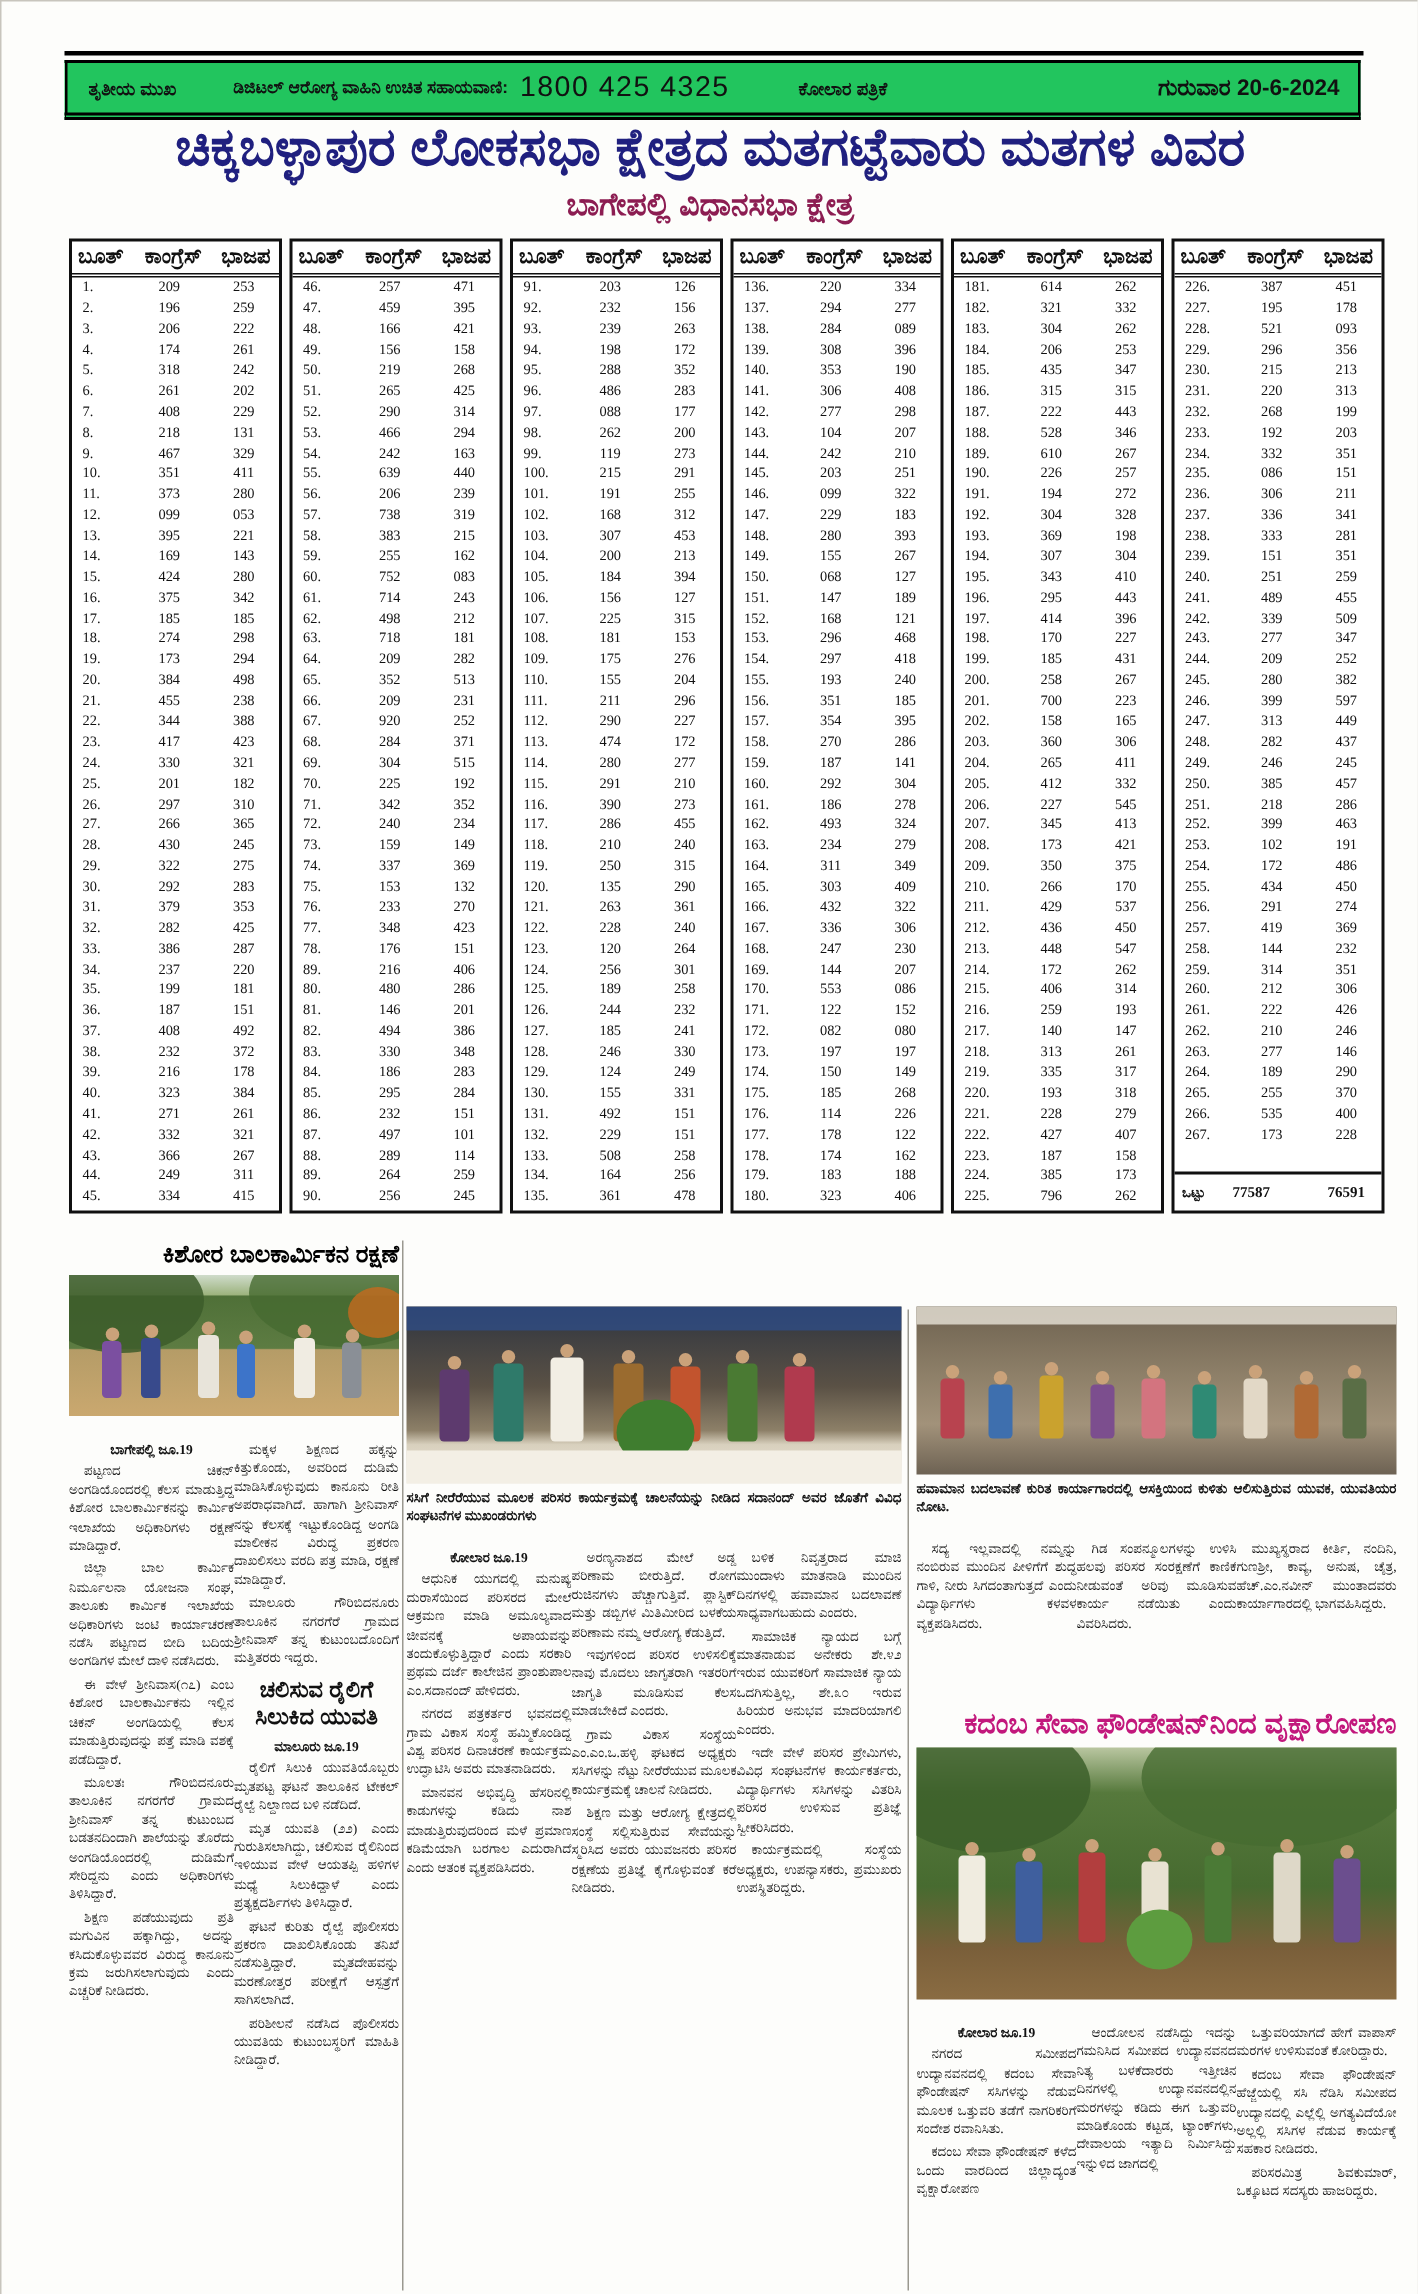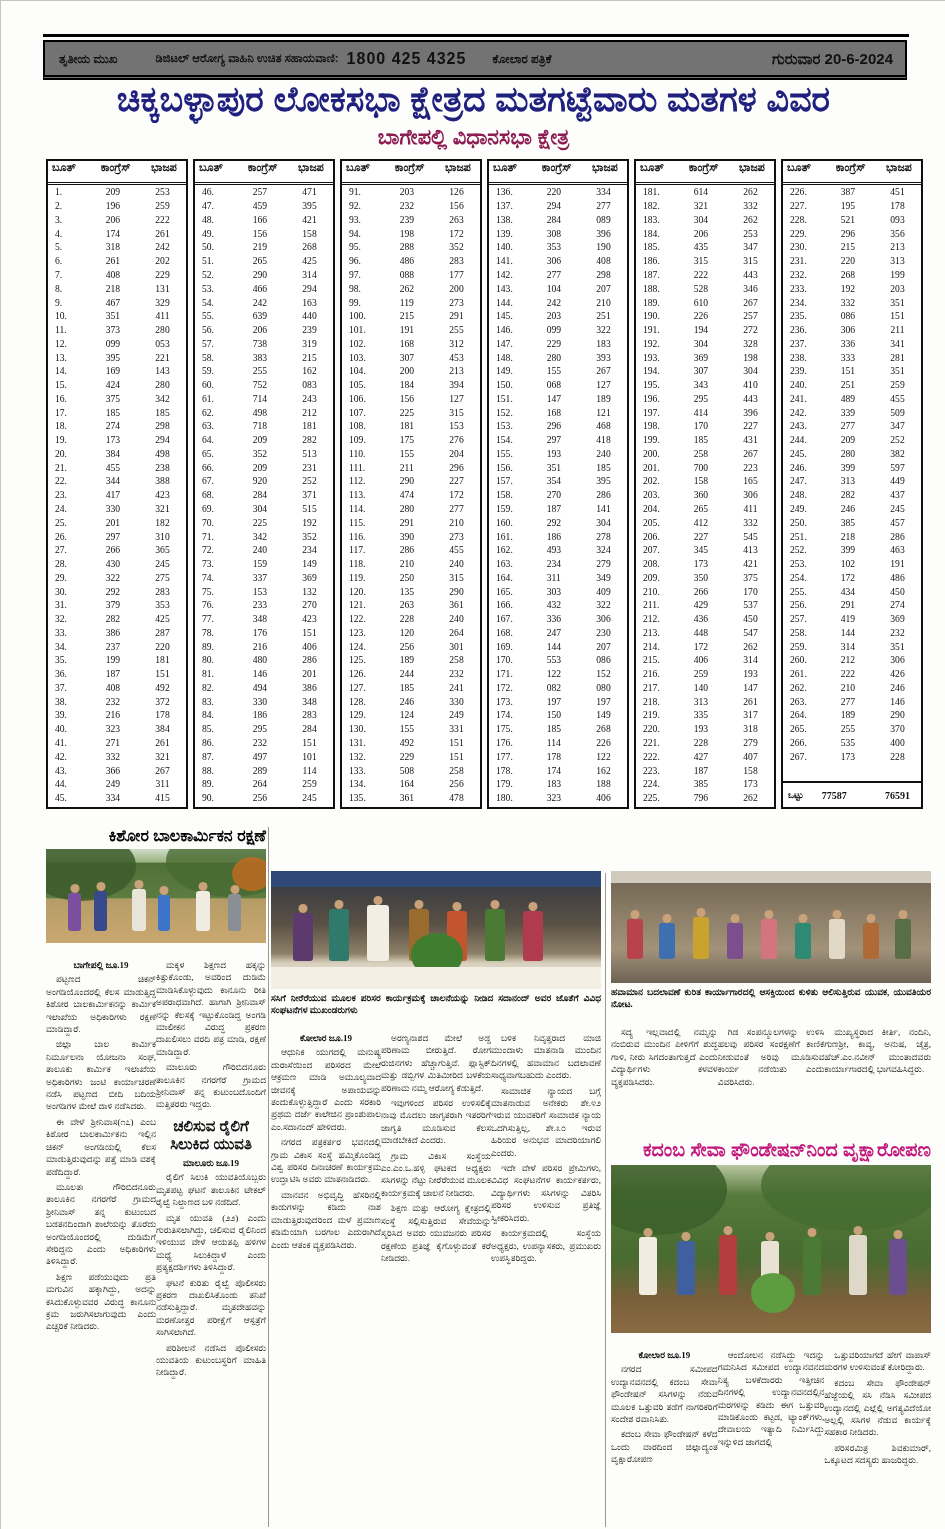--- a/index.html
+++ b/index.html
@@ -1,38 +1,38 @@
 <!DOCTYPE html>
 <html><head>
 <meta charset="utf-8">
 <style>
   html,body{margin:0;padding:0;background:#e9e7e2;}
   #page{position:relative;width:945px;height:1529px;background:#fdfdfb;margin:0 auto;
         font-family:"Liberation Serif",serif;color:#111;overflow:hidden;border:1px solid #c8c5bd;}
   
   #topRule{position:absolute;left:42px;top:33px;width:866px;height:3px;background:#000;}
-  #masthead{position:absolute;left:42px;top:39px;width:860px;height:33px;background:#737373;
+  #masthead{position:absolute;left:42px;top:39px;width:860px;height:33px;background:#22c55e;
             border:2px solid #000;border-bottom:5px double #000;display:flex;align-items:center;
             font-family:"Liberation Sans",sans-serif;}
   #masthead .ed{font-size:12px;font-weight:bold;margin-left:14px;white-space:nowrap;}
   #masthead .hl{font-size:11.5px;font-weight:bold;margin-left:38px;white-space:nowrap;}
-  #masthead .ph{font-size:16px;font-weight:bold;margin-left:8px;letter-spacing:1px;white-space:nowrap;}
-  #masthead .pp{font-size:12px;font-weight:bold;margin-left:26px;white-space:nowrap;}
+  #masthead .ph{font-size:19px;font-weight:normal;margin-left:8px;letter-spacing:1px;white-space:nowrap;}
+  #masthead .pp{font-size:12px;font-weight:bold;margin-left:46px;white-space:nowrap;}
   #masthead .dt{font-size:15px;font-weight:bold;margin-left:auto;margin-right:12px;white-space:nowrap;}
   
   #mainHeadline{position:absolute;left:0;top:78px;width:945px;text-align:center;
     font-family:"Liberation Sans",sans-serif;font-weight:bold;font-size:35px;color:#20207f;}
   #subHeadline{position:absolute;left:0;top:124px;width:945px;text-align:center;
     font-family:"Liberation Sans",sans-serif;font-weight:bold;font-size:21px;color:#8c1d52;}
   
   .vote-box{position:absolute;top:158px;width:142px;height:650px;border:2px solid #101010;
             background:#fff;display:flex;flex-direction:column;box-sizing:border-box;}
   .vgwrap{display:flex;flex-direction:column;}
-  .vg-head{display:flex;height:21px;align-items:flex-start;border-bottom:3px double #101010;
-           font-size:11px;font-weight:bold;}
+  .vg-head{display:flex;height:21px;align-items:center;border-bottom:3px double #101010;
+           font-size:14px;font-weight:bold;}
   .vg-head span:nth-child(1){width:30%;padding-left:4px;box-sizing:border-box;text-align:left;}
   .vg-head span:nth-child(2){width:38%;text-align:center;}
   .vg-head span:nth-child(3){width:32%;text-align:center;}
   .vg-row{display:flex;height:13.78px;align-items:center;font-size:9.6px;}
   .vg-row span:nth-child(1){width:28%;padding-left:7px;box-sizing:border-box;text-align:left;}
   .vg-row span:nth-child(2){width:38%;text-align:center;}
   .vg-row span:nth-child(3){width:34%;text-align:center;}
   .vg-total{margin-top:auto;display:flex;height:24px;align-items:center;border-top:2px solid #101010;
             font-size:10px;font-weight:bold;}
   .vg-total span:nth-child(1){width:28%;padding-left:5px;box-sizing:border-box;font-size:9px;}

